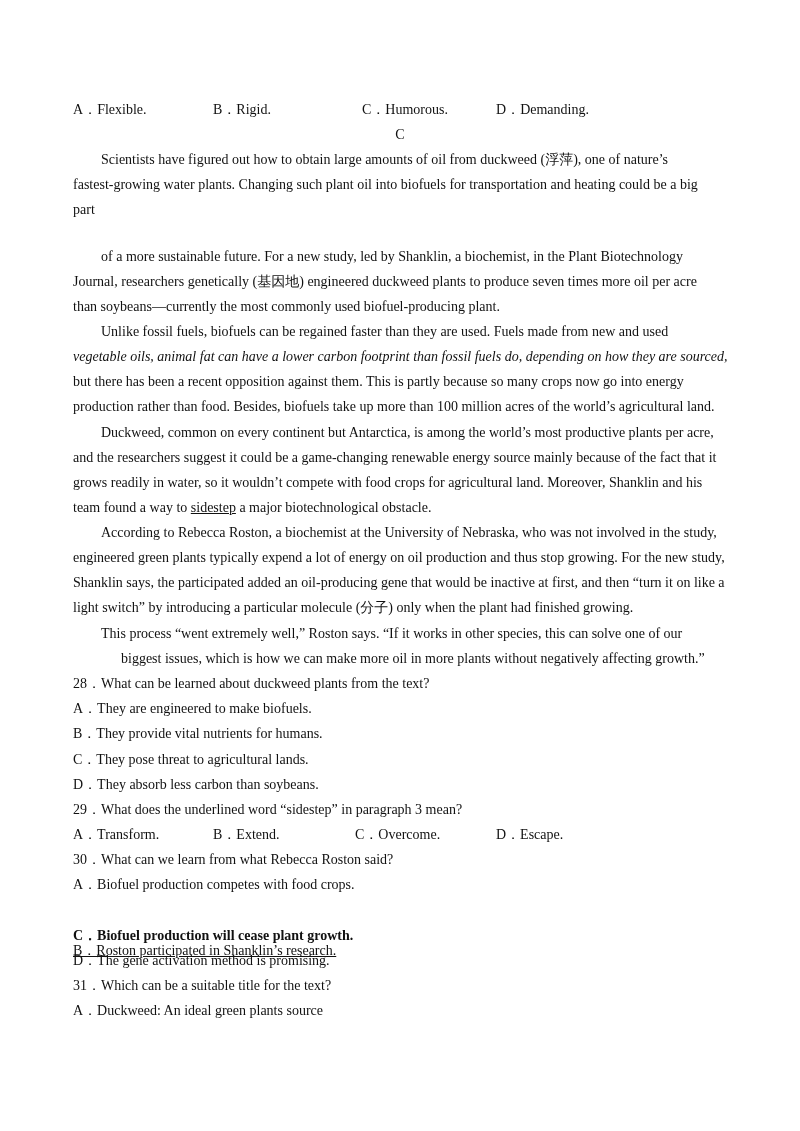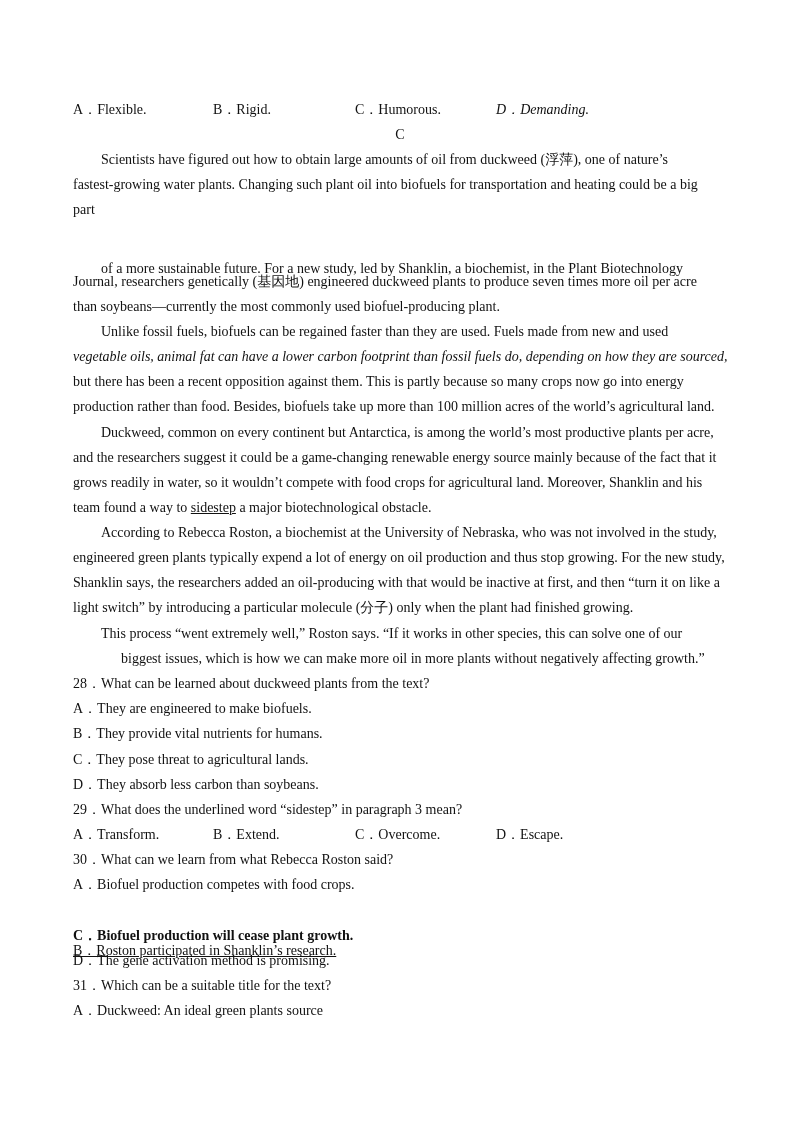--- a/index.html
+++ b/index.html
@@ -14,46 +14,46 @@
   .opts4 span { position: absolute; top: 0; white-space: nowrap; }
   .center { position: absolute; left: 0; width: 800px; text-align: center; }
   u { text-decoration: underline; }
 </style>
 </head>
 <body>
 
 <div class="opts4" style="top:101px;">
   <span style="left:0px;"><span style="position:static">A．</span><span style="position:static">Flexible.</span></span>
   <span style="left:140px;"><span style="position:static">B．</span><span style="position:static">Rigid.</span></span>
-  <span style="left:282px;"><span style="position:static">C．</span><span style="position:static">Humorous.</span></span>
-  <span style="left:423px;font-style:italic;"><span style="position:static">D．</span><span style="position:static">Demanding.</span></span>
+  <span style="left:289px;"><span style="position:static">C．</span><span style="position:static">Humorous.</span></span>
+  <span style="left:423px;"><span style="position:static">D．</span><span style="position:static">Demanding.</span></span>
 </div>
 
 <div class="center" style="top:126px; line-height:18px;">C</div>
 
 <div class="line indent" style="top:151px;">Scientists have figured out how to obtain large amounts of oil from duckweed (浮萍), one of nature’s</div>
 <div class="line" style="top:176px;">fastest-growing water plants. Changing such plant oil into biofuels for transportation and heating could be a big</div>
 <div class="line" style="top:201px;">part</div>
-<div class="line indent" style="top:260px;">of a more sustainable future. For a new study, led by Shanklin, a biochemist, in the Plant Biotechnology</div>
+<div class="line indent" style="top:248px;">of a more sustainable future. For a new study, led by Shanklin, a biochemist, in the Plant Biotechnology</div>
 <div class="line" style="top:273px;">Journal, researchers genetically (基因地) engineered duckweed plants to produce seven times more oil per acre</div>
 <div class="line" style="top:298px;">than soybeans—currently the most commonly used biofuel-producing plant.</div>
 
 <div class="line indent" style="top:323px;">Unlike fossil fuels, biofuels can be regained faster than they are used. Fuels made from new and used</div>
 <div class="line" style="top:348px;font-style:italic;">vegetable oils, animal fat can have a lower carbon footprint than fossil fuels do, depending on how they are sourced,</div>
 <div class="line" style="top:373px;">but there has been a recent opposition against them. This is partly because so many crops now go into energy</div>
 <div class="line" style="top:398px;">production rather than food. Besides, biofuels take up more than 100 million acres of the world’s agricultural land.</div>
 
 <div class="line indent" style="top:424px;">Duckweed, common on every continent but Antarctica, is among the world’s most productive plants per acre,</div>
 <div class="line" style="top:449px;">and the researchers suggest it could be a game-changing renewable energy source mainly because of the fact that it</div>
 <div class="line" style="top:474px;">grows readily in water, so it wouldn’t compete with food crops for agricultural land. Moreover, Shanklin and his</div>
 <div class="line" style="top:499px;"><span>team found a way to </span><u>sidestep</u><span> a major biotechnological obstacle.</span></div>
 
 <div class="line indent" style="top:524px;">According to Rebecca Roston, a biochemist at the University of Nebraska, who was not involved in the study,</div>
 <div class="line" style="top:549px;">engineered green plants typically expend a lot of energy on oil production and thus stop growing. For the new study,</div>
-<div class="line" style="top:574px;">Shanklin says, the researchers added an oil-producing with that would be inactive at first, and then “turn it on like a</div>
+<div class="line" style="top:574px;">Shanklin says, the participated added an oil-producing gene that would be inactive at first, and then “turn it on like a</div>
 <div class="line" style="top:599px;">light switch” by introducing a particular molecule (分子) only when the plant had finished growing.</div>
 
 <div class="line indent" style="top:625px;">This process “went extremely well,” Roston says. “If it works in other species, this can solve one of our</div>
 <div class="line" style="top:650px;padding-left:48px;">biggest issues, which is how we can make more oil in more plants without negatively affecting growth.”</div>
 
 <div class="line" style="top:675px;">28．What can be learned about duckweed plants from the text?</div>
 <div class="line" style="top:700px;">A．They are engineered to make biofuels.</div>
 <div class="line" style="top:725px;">B．They provide vital nutrients for humans.</div>
 <div class="line" style="top:751px;">C．They pose threat to agricultural lands.</div>
 <div class="line" style="top:776px;">D．They absorb less carbon than soybeans.</div>

